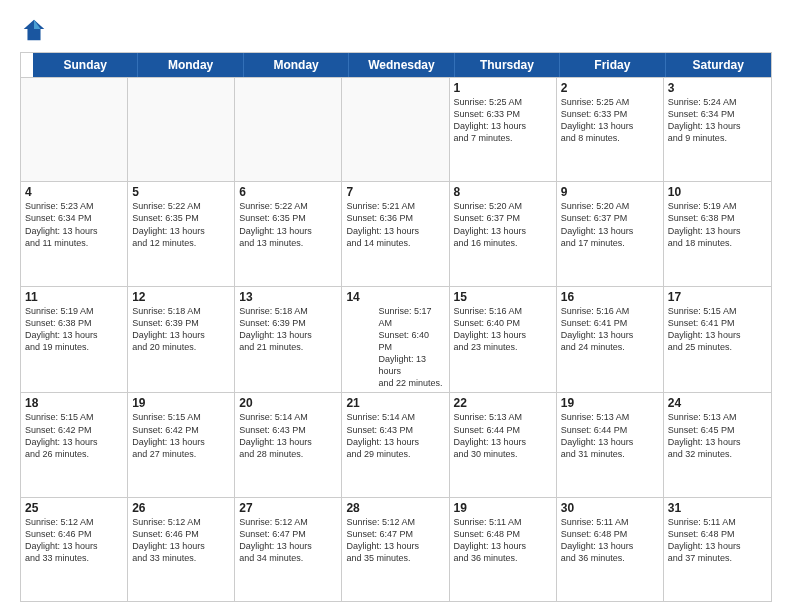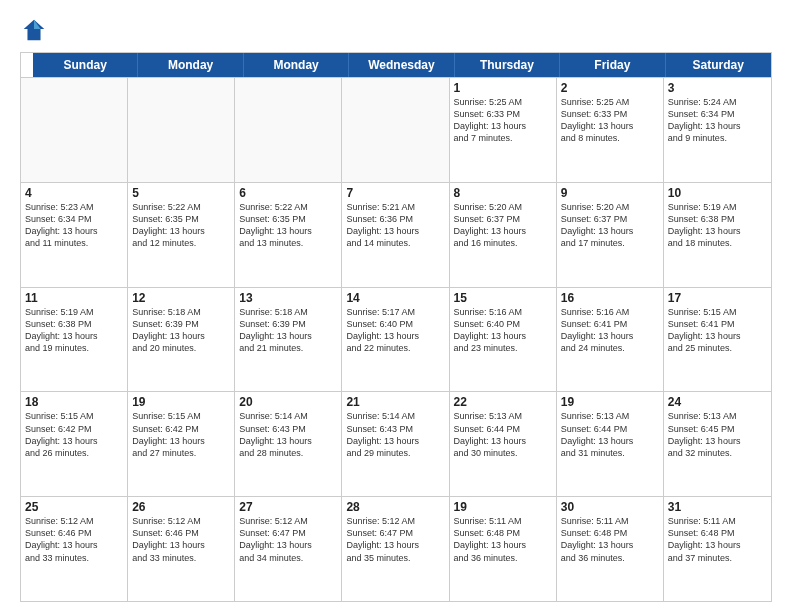--- a/index.html
+++ b/index.html
@@ -241,21 +241,21 @@
           </div>
           <div class="cal-cell">
             <div class="day-num">13</div>
             <div class="cell-text" style="white-space: pre-line;">Sunrise: 5:18 AM
 Sunset: 6:39 PM
 Daylight: 13 hours
 and 21 minutes.</div>
           </div>
           <div class="cal-cell">
             <div class="day-num">14</div>
-            <div class="cell-text" style="white-space: pre-line;">Sunrise: 5:17 AM
+            <div class="cell-text" style="white-space: pre-line; margin-left: 32px;">Sunrise: 5:17 AM
 Sunset: 6:40 PM
 Daylight: 13 hours
 and 22 minutes.</div>
           </div>
           <div class="cal-cell">
             <div class="day-num">15</div>
             <div class="cell-text" style="white-space: pre-line;">Sunrise: 5:16 AM
 Sunset: 6:40 PM
 Daylight: 13 hours
 and 23 minutes.</div>

